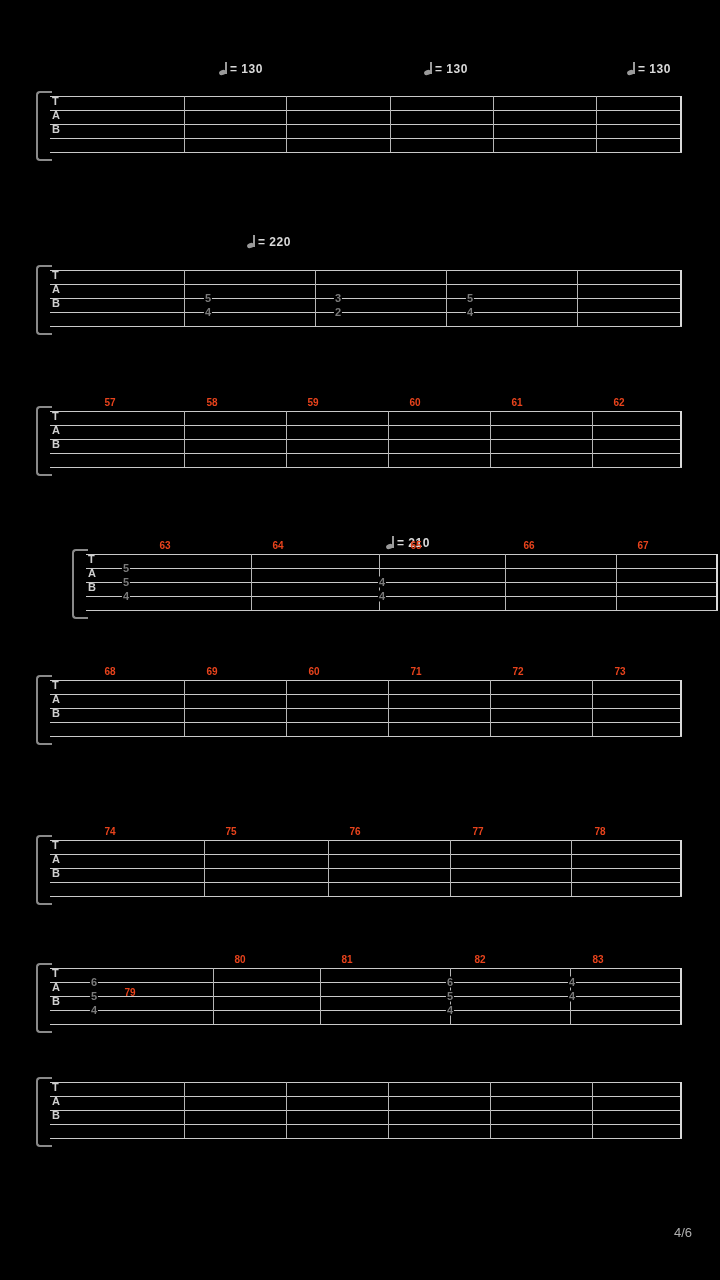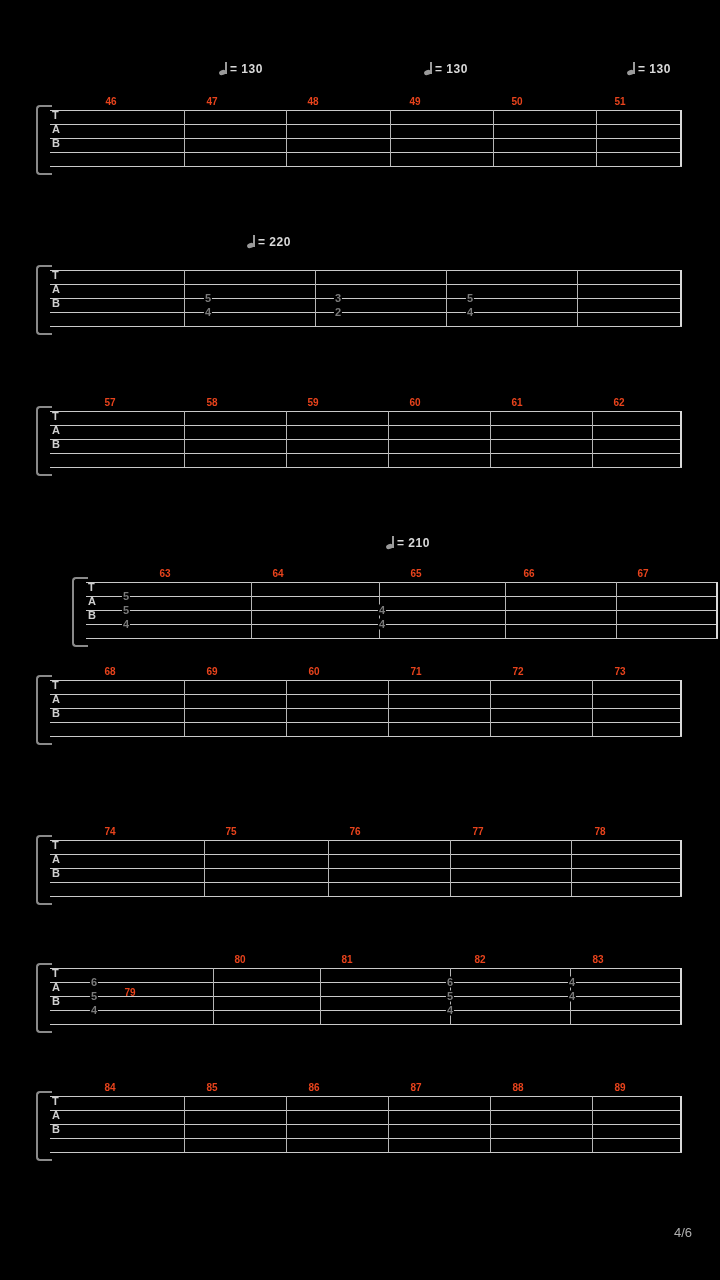--- a/index.html
+++ b/index.html
@@ -165,28 +165,20 @@
 <body>
 
 <div class="page">
   <div id="render-root">
       <div class="tempo" style="left: 219px; top: 62px;"><span class="note"><span class="stem"></span><span class="head"></span></span><span>= 130</span></div>
       <div class="tempo" style="left: 424px; top: 62px;"><span class="note"><span class="stem"></span><span class="head"></span></span><span>= 130</span></div>
       <div class="tempo" style="left: 627px; top: 62px;"><span class="note"><span class="stem"></span><span class="head"></span></span><span>= 130</span></div>
       <div class="tempo" style="left: 247px; top: 235px;"><span class="note"><span class="stem"></span><span class="head"></span></span><span>= 220</span></div>
       <div class="tempo" style="left: 386px; top: 536px;"><span class="note"><span class="stem"></span><span class="head"></span></span><span>= 210</span></div>
       <div class="system" style="top: 96px;">
-        <div class="measure-numbers">
-          <div class="mnum" style="left: 75px; color: rgb(232, 67, 28);">46</div>
-          <div class="mnum" style="left: 176px; color: rgb(232, 67, 28);">47</div>
-          <div class="mnum" style="left: 277px; color: rgb(232, 67, 28);">48</div>
-          <div class="mnum" style="left: 379px; color: rgb(232, 67, 28);">49</div>
-          <div class="mnum" style="left: 481px; color: rgb(232, 67, 28);">50</div>
-          <div class="mnum" style="left: 584px; color: rgb(232, 67, 28);">51</div>
-        </div>
         <div class="staff-wrap">
           <div class="brace"></div>
           <div class="staff">
             <div class="sline l0"></div>
             <div class="sline l1"></div>
             <div class="sline l2"></div>
             <div class="sline l3"></div>
             <div class="sline l4"></div>
             <div class="barline" style="left: 134px;"></div>
             <div class="barline" style="left: 236px;"></div>
@@ -254,21 +246,21 @@
             <div class="barline" style="left: 542px;"></div>
             <div class="endbar"></div>
           </div>
           <div class="tabmark">
             <span>T</span>
             <span>A</span>
             <span>B</span>
           </div>
         </div>
       </div>
-      <div class="system" style="top: 568px; padding-left: 36px;">
+      <div class="system" style="top: 540px; padding-left: 36px;">
         <div class="measure-numbers">
           <div class="mnum" style="left: 93px; color: rgb(232, 67, 28);">63</div>
           <div class="mnum" style="left: 206px; color: rgb(232, 67, 28);">64</div>
           <div class="mnum" style="left: 344px; color: rgb(232, 67, 28);">65</div>
           <div class="mnum" style="left: 457px; color: rgb(232, 67, 28);">66</div>
           <div class="mnum" style="left: 571px; color: rgb(232, 67, 28);">67</div>
         </div>
         <div class="staff-wrap">
           <div class="brace"></div>
           <div class="staff">
@@ -386,28 +378,20 @@
             <div class="tabnote" style="left: 522px; top: 28px; color: rgb(122, 122, 122);">4</div>
           </div>
           <div class="tabmark">
             <span>T</span>
             <span>A</span>
             <span>B</span>
           </div>
         </div>
       </div>
       <div class="system" style="top: 1082px;">
-        <div class="measure-numbers">
-          <div class="mnum" style="left: 74px; color: rgb(232, 67, 28);">84</div>
-          <div class="mnum" style="left: 176px; color: rgb(232, 67, 28);">85</div>
-          <div class="mnum" style="left: 278px; color: rgb(232, 67, 28);">86</div>
-          <div class="mnum" style="left: 380px; color: rgb(232, 67, 28);">87</div>
-          <div class="mnum" style="left: 482px; color: rgb(232, 67, 28);">88</div>
-          <div class="mnum" style="left: 584px; color: rgb(232, 67, 28);">89</div>
-        </div>
         <div class="staff-wrap">
           <div class="brace"></div>
           <div class="staff">
             <div class="sline l0"></div>
             <div class="sline l1"></div>
             <div class="sline l2"></div>
             <div class="sline l3"></div>
             <div class="sline l4"></div>
             <div class="barline" style="left: 134px;"></div>
             <div class="barline" style="left: 236px;"></div>

